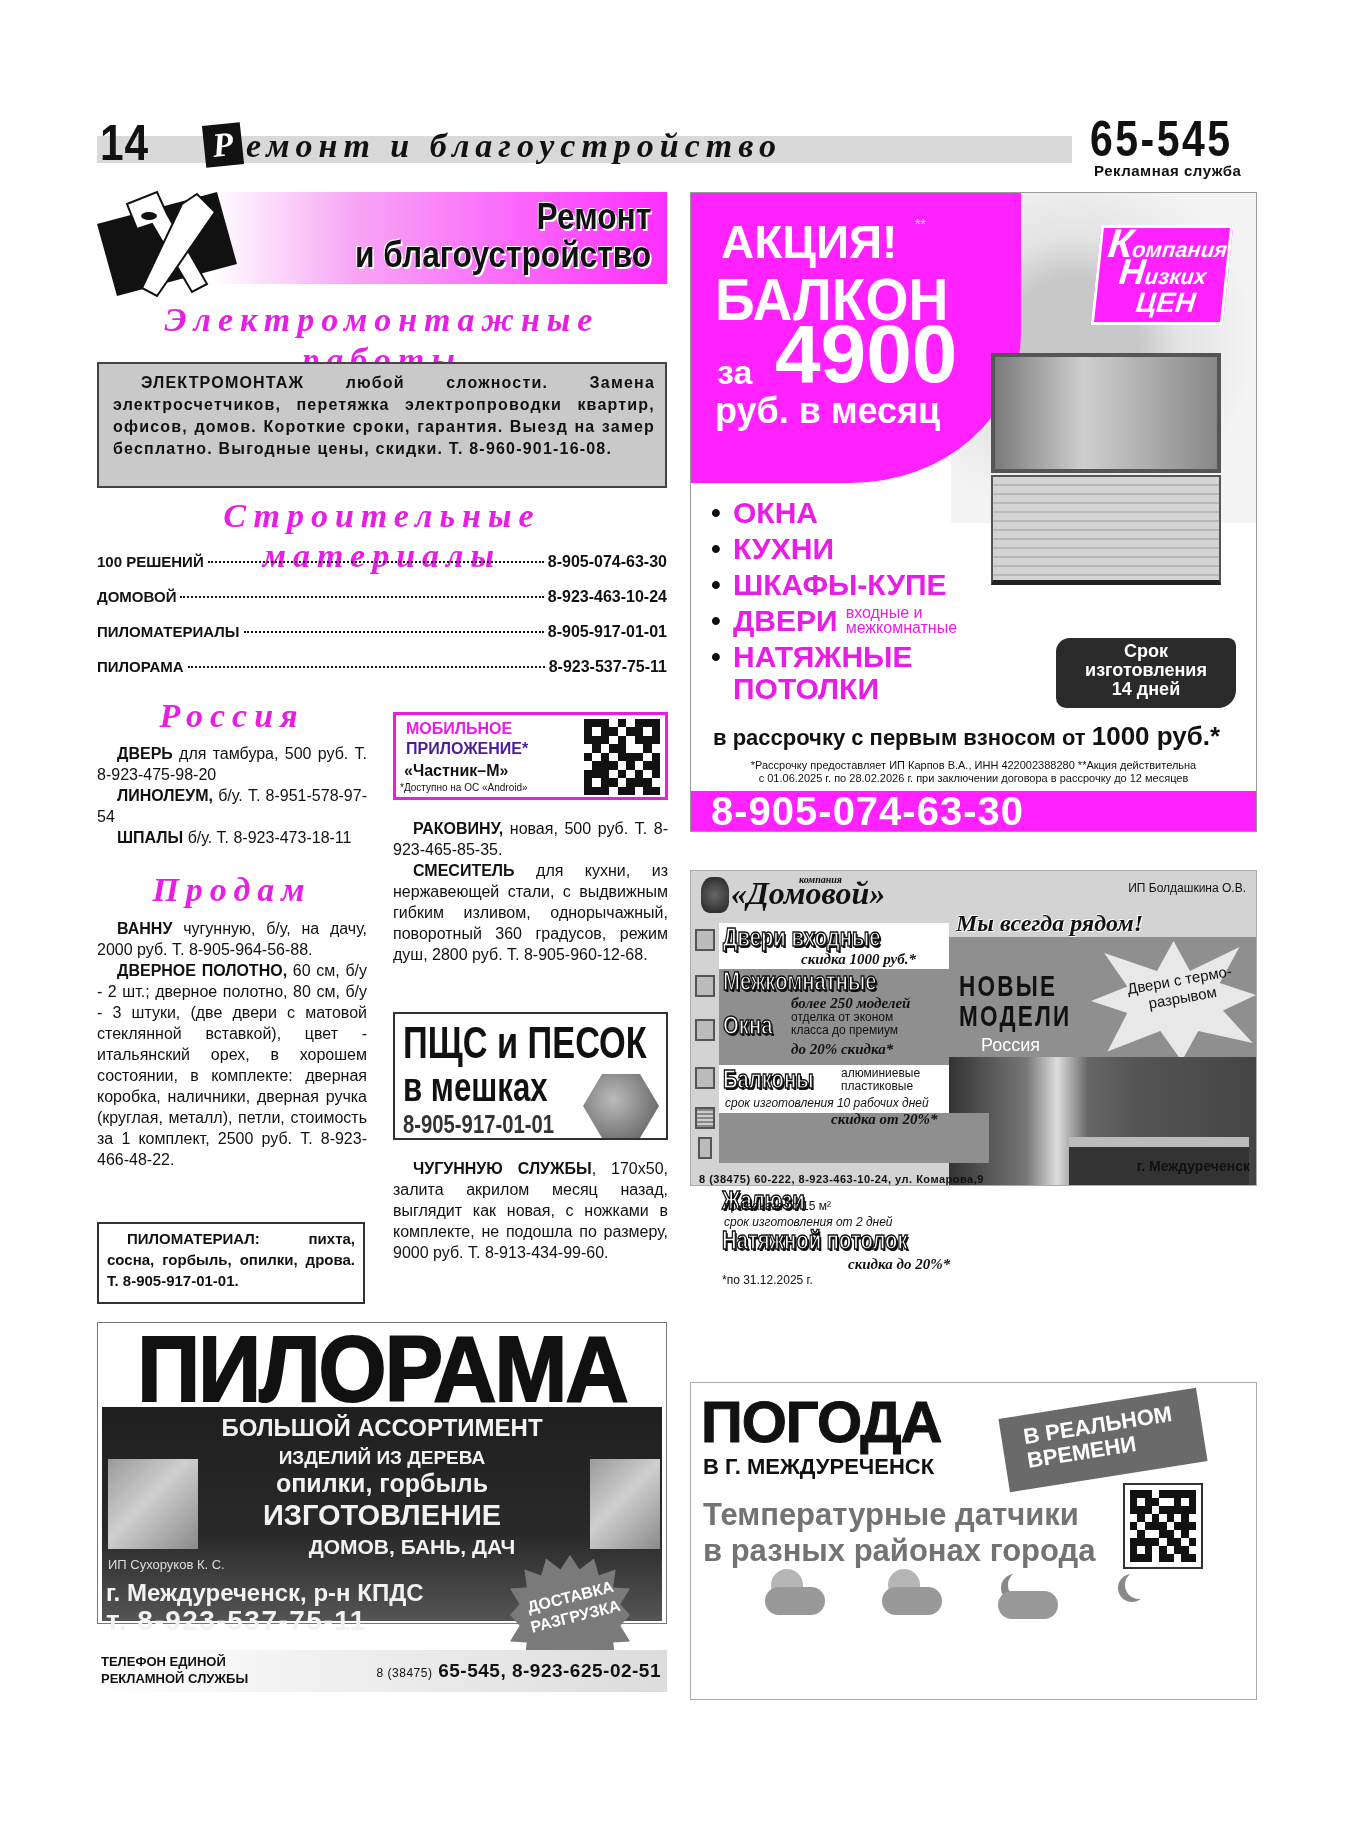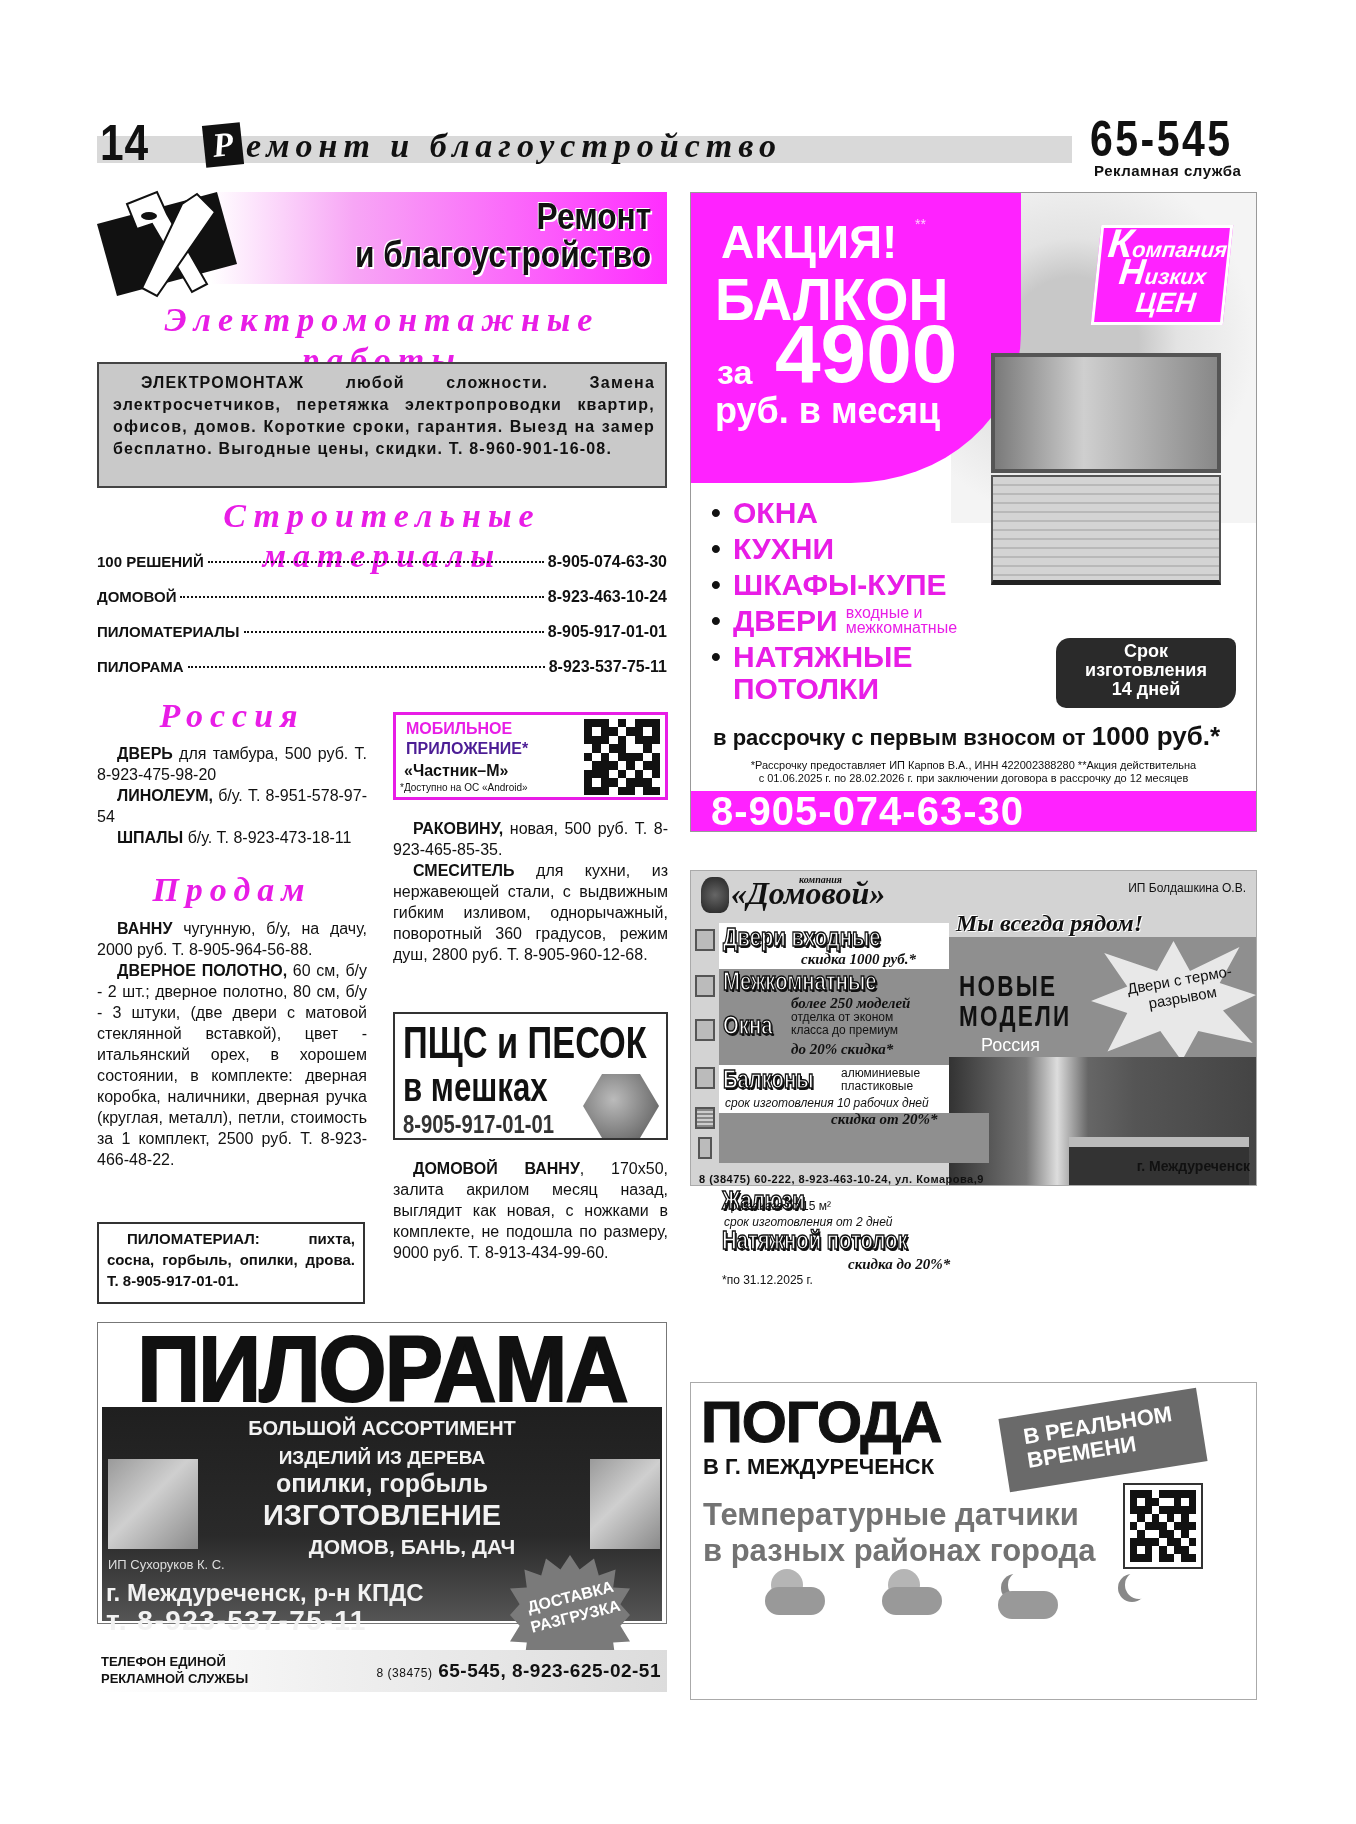--- a/index.html
+++ b/index.html
@@ -289,29 +289,29 @@
 </div>
 
 <div class="abs bordbox" style="left:393px;top:1012px;width:275px;height:128px;background:#fff;">
   <div class="abs" style="left:8px;top:6px;font:900 44px/46px 'Liberation Sans',sans-serif;color:#111;transform:scaleX(.78);transform-origin:left;white-space:nowrap;">ПЩС и ПЕСОК</div>
   <div class="abs" style="left:8px;top:52px;font:900 40px/42px 'Liberation Sans',sans-serif;color:#111;transform:scaleX(.78);transform-origin:left;white-space:nowrap;">в мешках</div>
   <div class="abs" style="left:8px;top:96px;font:bold 26px/28px 'Liberation Sans',sans-serif;color:#333;transform:scaleX(.78);transform-origin:left;white-space:nowrap;">8-905-917-01-01</div>
   <div class="abs" style="left:188px;top:60px;width:76px;height:64px;background:radial-gradient(circle at 40% 40%,#bbb,#555);clip-path:polygon(25% 0,75% 0,100% 50%,75% 100%,25% 100%,0 50%);"></div>
 </div>
 
 <div class="abs ad" style="left:393px;top:1158px;width:275px;">
-  <p><b>ДОМОВОЙ ВАННУ</b><span>, 170х50, залита акрилом месяц назад, выглядит как новая, с ножками в комплекте, не подошла по размеру, 9000 руб. Т. 8-913-434-99-60.</span></p>
+  <p><b>ЧУГУННУЮ СЛУЖБЫ</b><span>, 170х50, залита акрилом месяц назад, выглядит как новая, с ножками в комплекте, не подошла по размеру, 9000 руб. Т. 8-913-434-99-60.</span></p>
 </div>
 
 <div class="abs pilo-wrap">
   <div class="abs pilo-title">ПИЛОРАМА</div>
   <div class="abs pilo-dark">
     <div class="abs wood" style="left:6px;top:52px;width:90px;height:90px;"></div>
     <div class="abs wood" style="left:488px;top:52px;width:70px;height:90px;"></div>
-    <div class="abs t" style="top:6px;font-size:20px;line-height:30px;">БОЛЬШОЙ АССОРТИМЕНТ</div>
+    <div class="abs t" style="top:6px;font-size:24px;line-height:30px;">БОЛЬШОЙ АССОРТИМЕНТ</div>
     <div class="abs t" style="top:40px;font-size:19px;line-height:22px;">ИЗДЕЛИЙ ИЗ ДЕРЕВА</div>
     <div class="abs t" style="top:62px;font-size:25px;line-height:28px;">опилки, горбыль</div>
     <div class="abs t" style="top:128px;font-size:21px;line-height:24px;padding-left:60px;">ДОМОВ, БАНЬ, ДАЧ</div>
     <div class="abs t" style="top:92px;font-size:29px;line-height:32px;">ИЗГОТОВЛЕНИЕ</div>
     <div class="abs pilo-ip">ИП Сухоруков К. С.</div>
     <div class="abs pilo-city">г. Междуреченск, р-н КПДС</div>
     <div class="abs pilo-phone">т. 8-923-537-75-11</div>
     <div class="abs burst"></div>
     <div class="abs burst-t">ДОСТАВКА РАЗГРУЗКА</div>
   </div>

